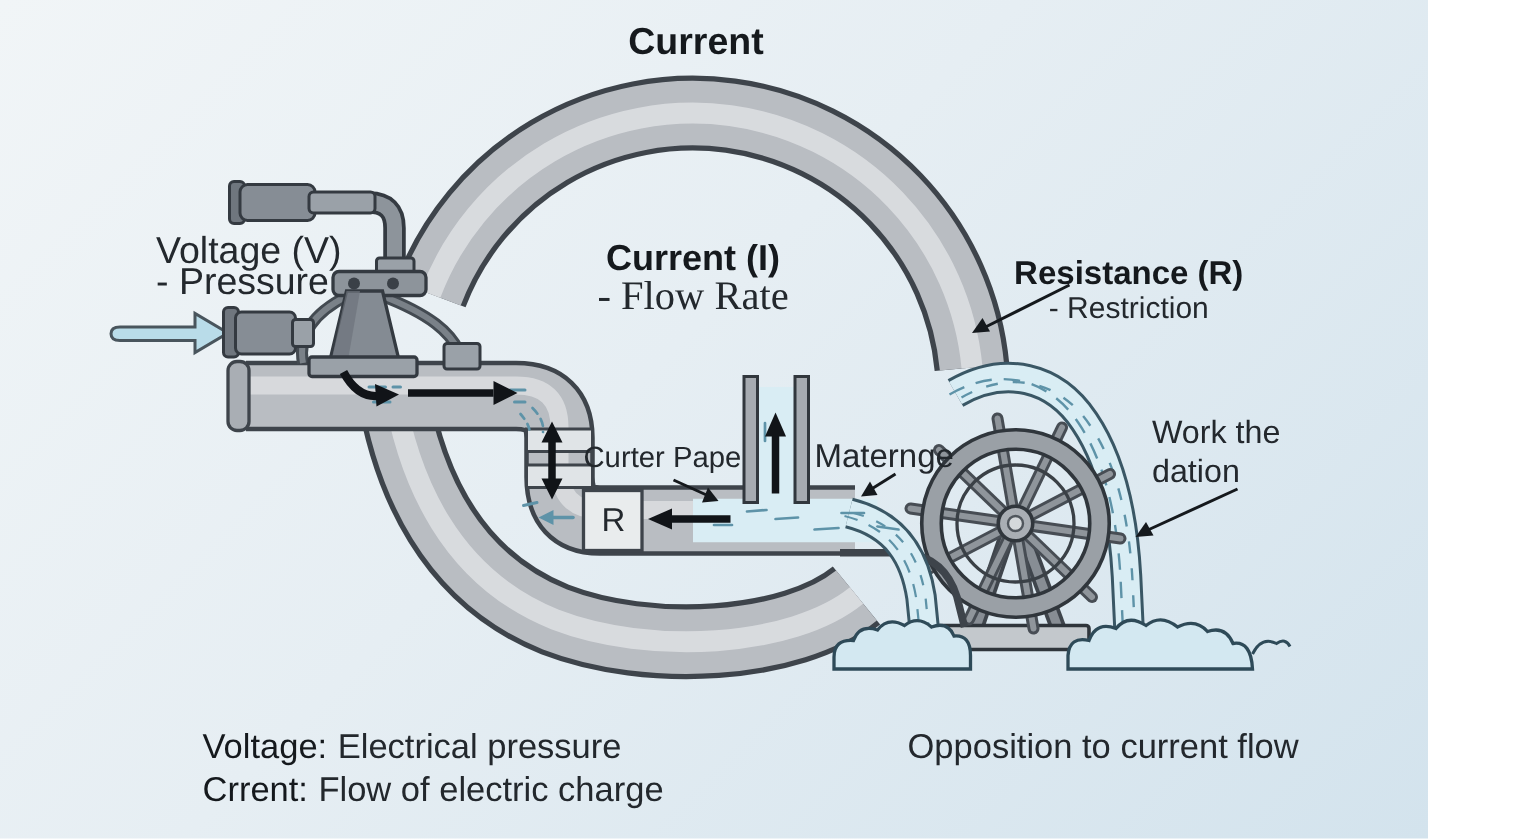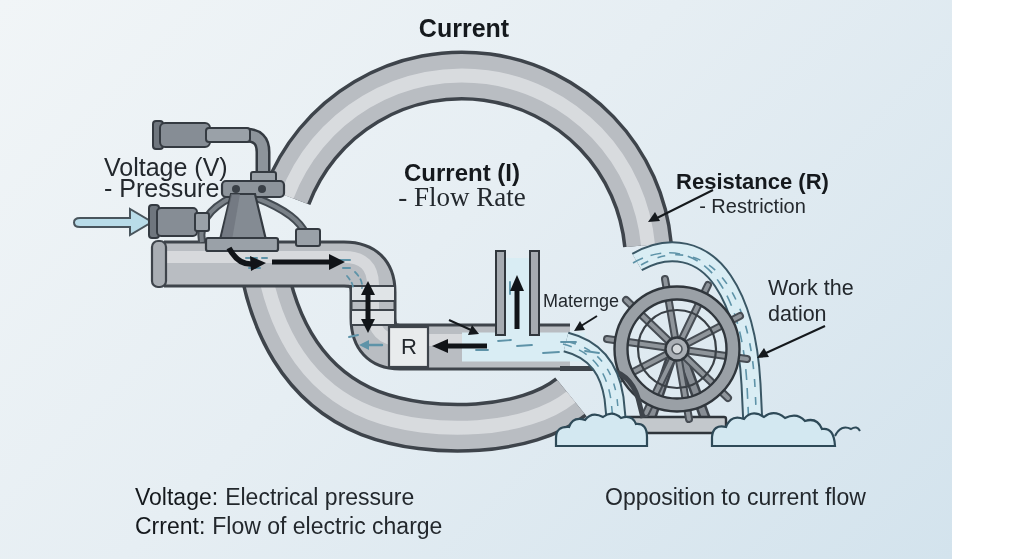--- a/index.html
+++ b/index.html
@@ -217,22 +217,23 @@
 <div class="lbl center" style="left:394px;top:160px;width:136px;line-height:25px;">
   <div style="font-size:24px;font-weight:bold;color:#15191d;">Current (I)</div>
   <div style="font-size:27px;font-family:Liberation Serif, serif;">- Flow Rate</div>
 </div>
 
 <div class="lbl center" style="left:675px;top:170px;width:155px;line-height:24px;">
   <div style="font-size:22px;font-weight:bold;color:#15191d;">Resistance (R)</div>
   <div style="font-size:20px;">- Restriction</div>
 </div>
 
-
-<div class="lbl" style="left:543px;top:291px;font-size:18px;">Maternge</div>
+<div class="lbl" style="left:389px;top:294px;font-size:19.5px;">Curter Pape</div>
+
+<div class="lbl" style="left:543px;top:291px;font-size:22px;">Maternge</div>
 
 <div class="lbl" style="left:401px;top:334px;font-size:22px;">R</div>
 
 <div class="lbl" style="left:768px;top:275px;font-size:21.5px;line-height:26px;">
   <div>Work the</div>
   <div>dation</div>
 </div>
 
 <div class="lbl gloss" style="left:135px;top:483px;">
   <div><span class="term">Voltage:</span><span>Electrical pressure</span></div>

